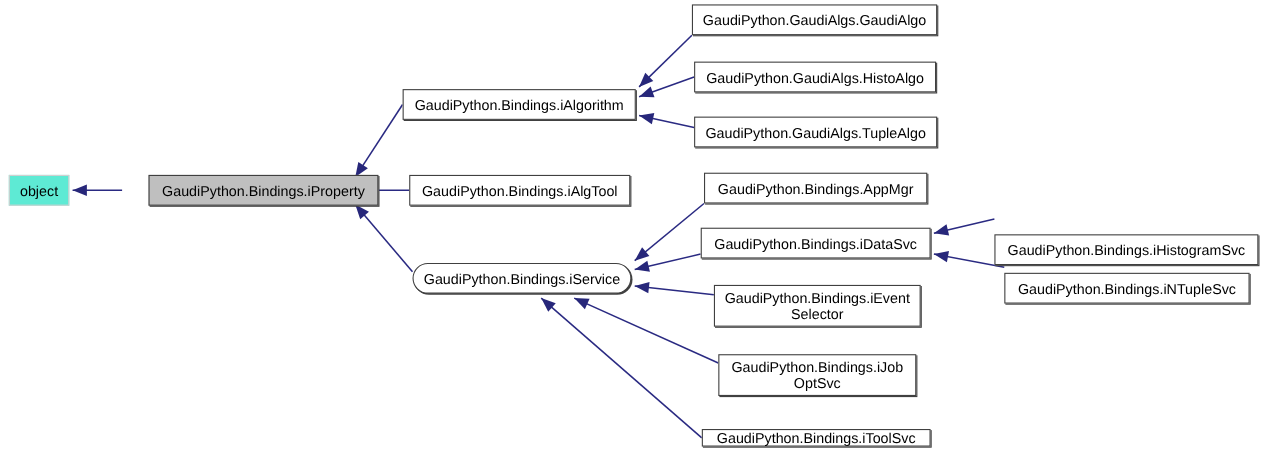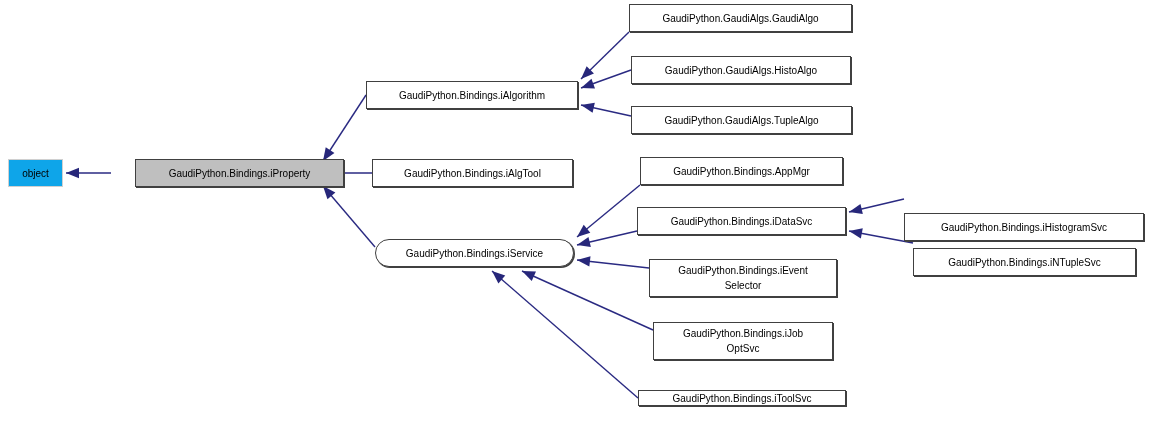--- a/index.html
+++ b/index.html
@@ -27,35 +27,35 @@
   .node {
     position: absolute;
     box-sizing: border-box;
     display: flex;
     align-items: center;
     justify-content: center;
     text-align: center;
     background: #ffffff;
     border: 1px solid #404040;
     color: #000000;
-    font-size: 10px;
+    font-size: 13px;
     line-height: 15px;
     letter-spacing: 0px;
     white-space: pre-line;
     z-index: 2;
   }
   .node.current {
     background: #bfbfbf;
     border: 1px solid #404040;
     box-shadow: 1px 1px 0 0 #404040;
     margin-left: 24px;
   }
   .node.external {
     border: 1px solid #d0d0d0;
-    background: #0ea5e9;
+    background: #5eead4;
   }
   .node.shadow {
     box-shadow: 1px 1px 0 0 #404040;
   }
   .node .label {
     display: block;
     padding: 0 6px;
     width: 100%;
   }
 </style>

